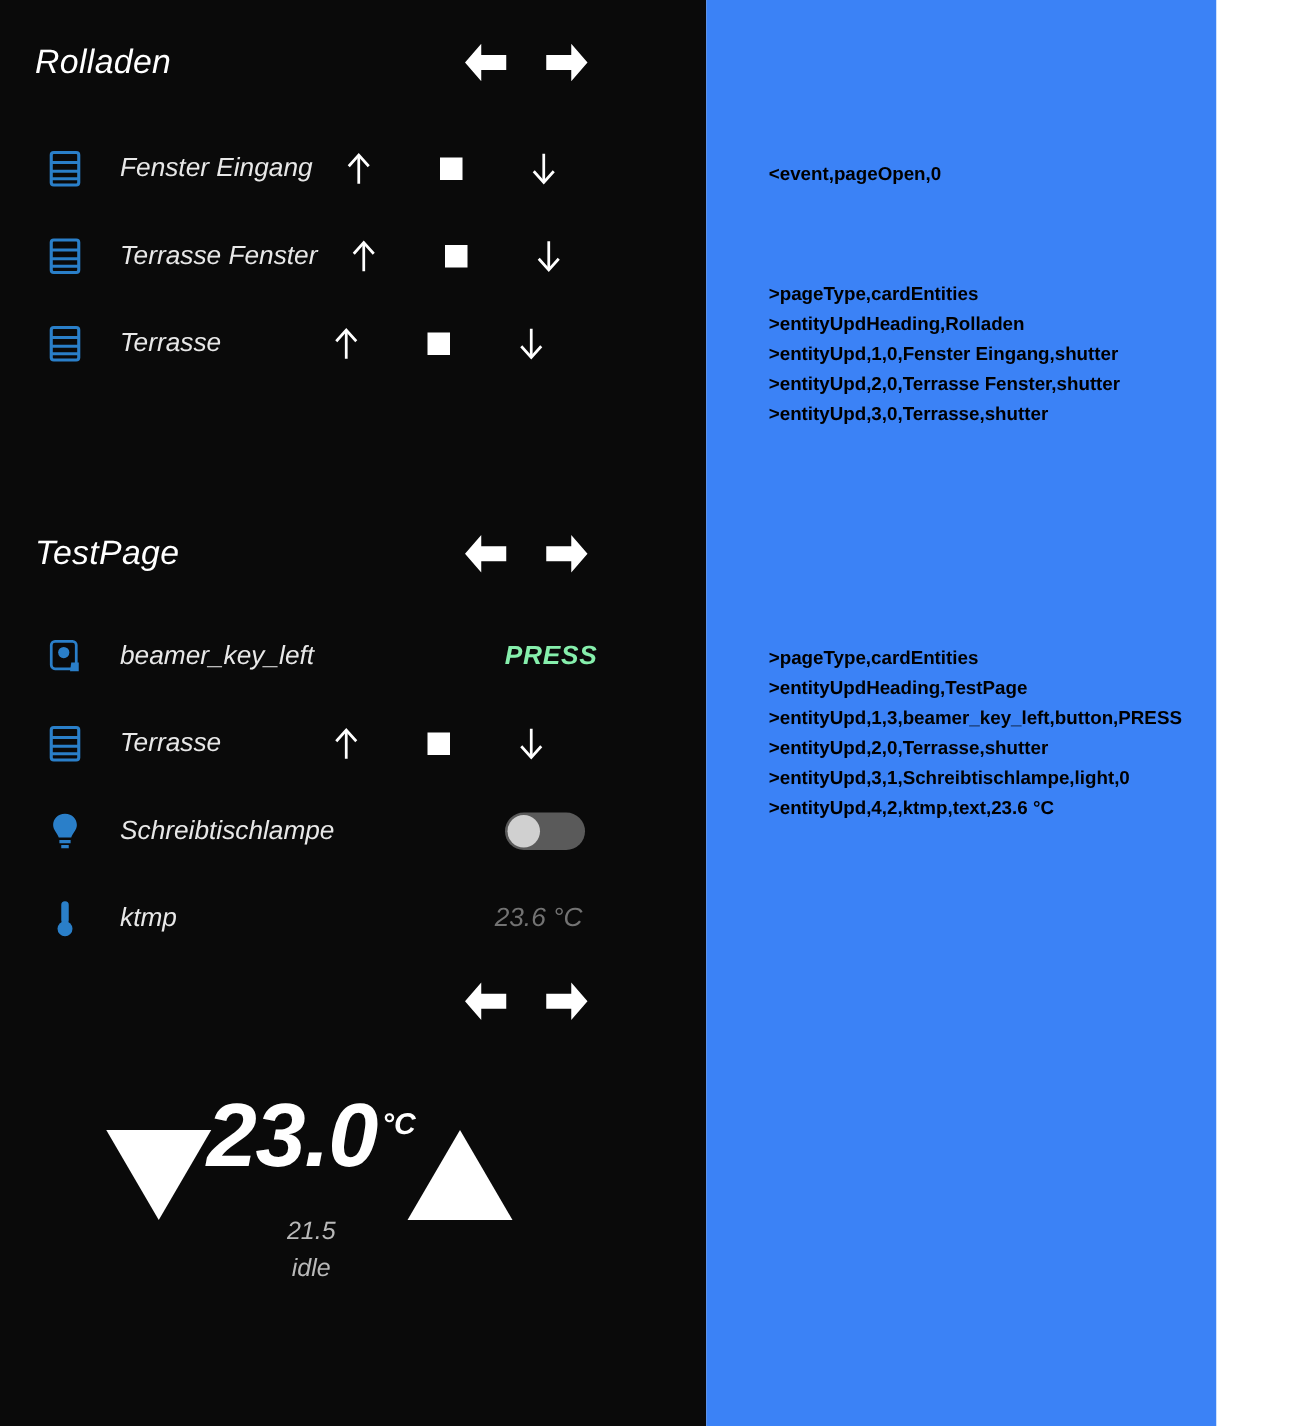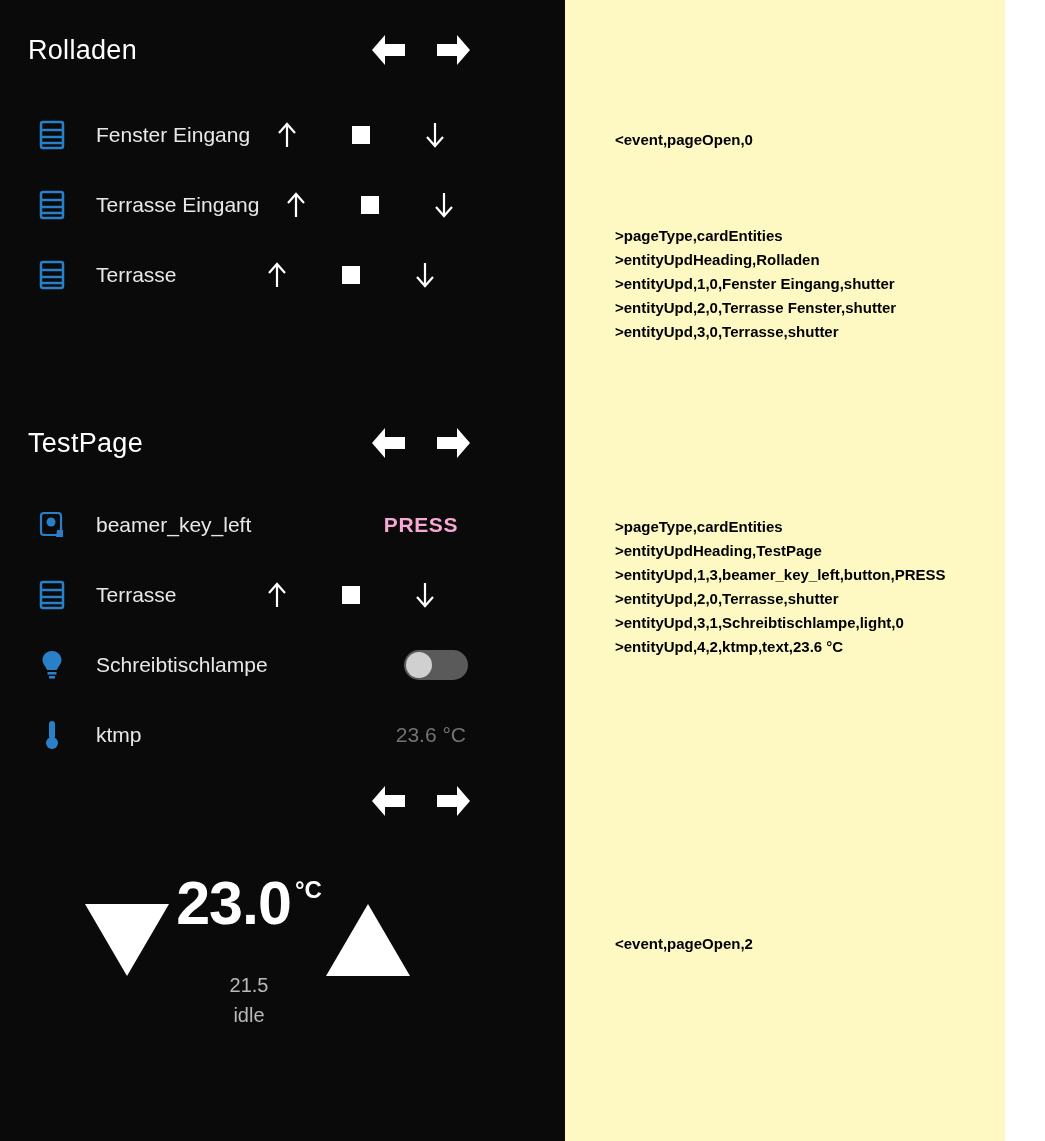--- a/index.html
+++ b/index.html
@@ -19,30 +19,31 @@
     left: 0;
     top: 0;
     width: 565px;
     height: 1141px;
     background: #0a0a0a;
   }
   .docs {
     position: absolute;
     left: 565px;
     top: 0;
-    width: 440px;
+    width: 408px;
     height: 1141px;
-    background: #fef9c3;
+    background: #3b82f6;
   }
 
   
   .card {
     position: absolute;
     left: 0;
     width: 498px;
+    font-style: italic;
   }
   .card-header {
     position: relative;
     height: 62px;
   }
   .card-title {
     position: absolute;
     left: 28px;
     top: 50%;
     transform: translateY(-50%);
@@ -104,25 +105,25 @@
     align-items: center;
     color: #ffffff;
   }
   .stop-square {
     width: 18px;
     height: 18px;
     background: #ffffff;
     display: block;
   }
   .press-label {
-    color: #f9a8d4;
+    color: #86efac;
     font-size: 21px;
     font-weight: 600;
     letter-spacing: 0.6px;
-    margin-right: 40px;
+    margin-right: 20px;
   }
   .toggle {
     width: 64px;
     height: 30px;
     border-radius: 15px;
     background: #5a5a5a;
     position: relative;
     margin-right: 30px;
   }
   .toggle .knob {
@@ -147,21 +148,21 @@
   }
   .thermo-temp {
     position: absolute;
     left: 0;
     right: 0;
     top: 36px;
     text-align: center;
     color: #ffffff;
   }
   .thermo-temp .big {
-    font-size: 61px;
+    font-size: 72px;
     font-weight: bold;
     letter-spacing: -1px;
   }
   .thermo-temp .unit {
     font-size: 24px;
     font-weight: bold;
     vertical-align: 26px;
     margin-left: 4px;
   }
   .thermo-target {
@@ -266,21 +267,21 @@
 
       <div class="row">
         <span class="row-icon">
           <svg width="26" height="30" viewBox="0 0 26 30">
               <rect x="2" y="2" width="22" height="26" rx="2" fill="none" stroke="#2a7fc9" stroke-width="2.5"></rect>
               <line x1="2" y1="10" x2="24" y2="10" stroke="#2a7fc9" stroke-width="2.5"></line>
               <line x1="2" y1="17" x2="24" y2="17" stroke="#2a7fc9" stroke-width="2.5"></line>
               <line x1="2" y1="23" x2="24" y2="23" stroke="#2a7fc9" stroke-width="2.5"></line>
             </svg>
         </span>
-        <span class="row-label">Terrasse Eingang</span>
+        <span class="row-label">Terrasse Fenster</span>
         <span class="row-controls">
           <span class="shutter-btn">
             <svg width="22" height="28" viewBox="0 0 22 28">
                 <line x1="11" y1="26" x2="11" y2="4" stroke="#ffffff" stroke-width="2.2"></line>
                 <path d="M3 12 L11 3 L19 12" fill="none" stroke="#ffffff" stroke-width="2.2"></path>
               </svg>
           </span>
           <span class="shutter-btn">
             <span class="stop-square"></span>
           </span>
@@ -455,16 +456,15 @@
   <div class="doc-block" style="top:467px;">
     <div class="doc-lines">&gt;pageType,cardEntities
 &gt;entityUpdHeading,TestPage
 &gt;entityUpd,1,3,beamer_key_left,button,PRESS
 &gt;entityUpd,2,0,Terrasse,shutter
 &gt;entityUpd,3,1,Schreibtischlampe,light,0
 &gt;entityUpd,4,2,ktmp,text,23.6 °C</div>
   </div>
 
   <div class="doc-block" style="top:884px;">
-    <div class="doc-event">&lt;event,pageOpen,2</div>
   </div>
 
 </div>
 
 </body></html>

